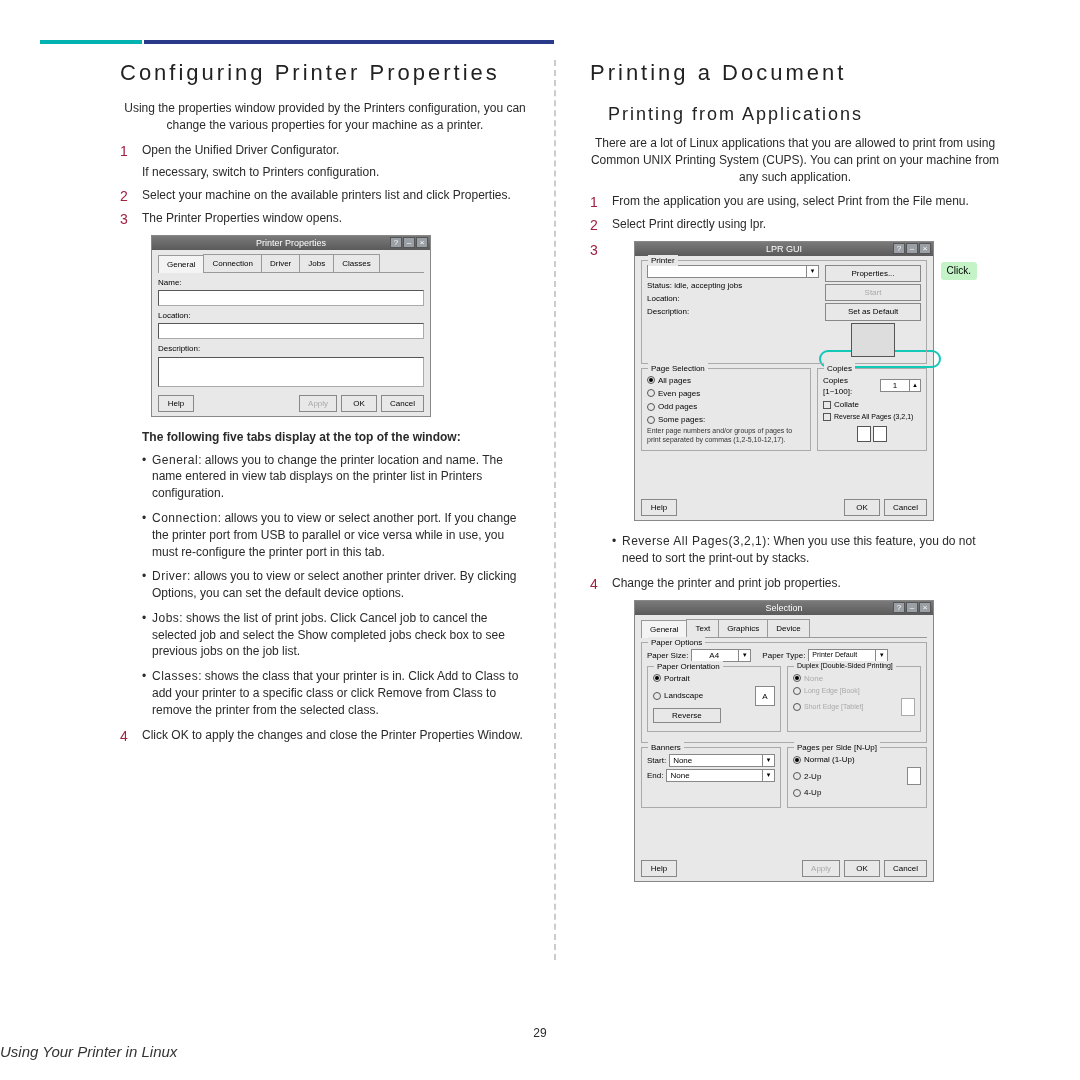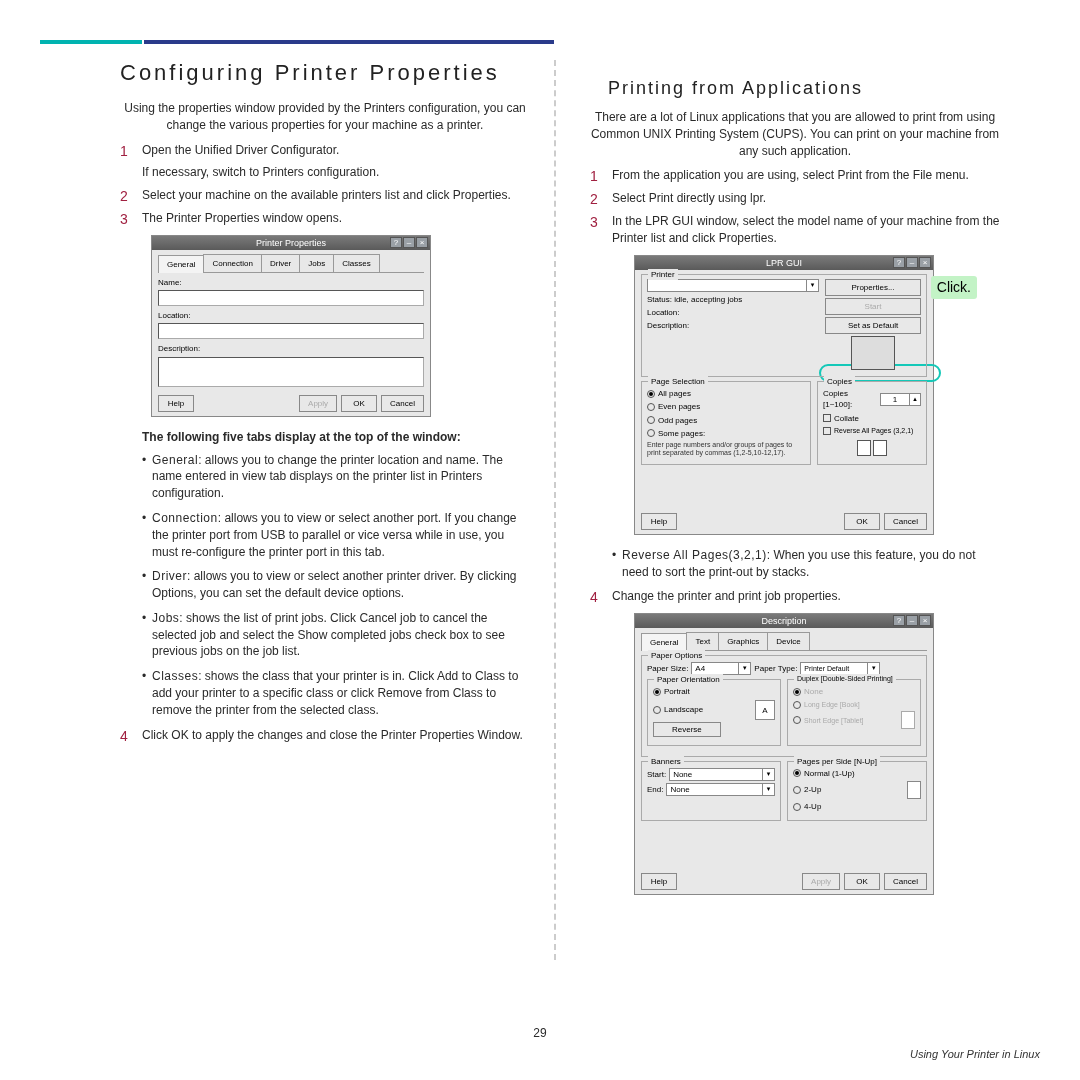--- a/index.html
+++ b/index.html
@@ -113,39 +113,39 @@
   .lpr-top { display: flex; gap: 6px; }
   .lpr-left { flex: 1; }
   .lpr-right { width: 96px; display: flex; flex-direction: column; gap: 2px; align-items: stretch; }
   .lpr-printer-art { width: 44px; height: 34px; border: 1px solid #555; margin: 0 auto; background: #ddd; }
   .callout-click {
     position: absolute;
     right: -44px;
     top: 20px;
     background: #c3f3c6;
     border-radius: 3px;
-    font-size: 14px;
+    font-size: 10px;
     padding: 2px 6px;
   }
   .circ {
     position: absolute;
     border: 2px solid #14c8b8;
     border-radius: 26px;
     width: 122px;
     height: 18px;
     right: -8px;
     top: 108px;
   }
   .spin { display: flex; border: 1px solid #888; background: #fff; }
   .spin .v { width: 28px; text-align: center; }
   .spin .sbtn { width: 11px; border-left: 1px solid #888; text-align: center; font-size: 7px; }
   .two-col { display: flex; gap: 6px; }
   .two-col > div { flex: 1; }
   .pg-num { position: absolute; bottom: 40px; left: 0; width: 1080px; text-align: center; font-size: 12px; }
-  .pg-foot { position: absolute; bottom: 20px; left: 0; width: 1040px; text-align: right; font-size: 11px; font-style: italic; color: #333; }
+  .pg-foot { position: absolute; bottom: 20px; left: 0; width: 1040px; text-align: left; font-size: 15px; font-style: italic; color: #333; }
   .orient-square { width:20px; height:20px; border:1px solid #888; background:#fff; font-size:8px; text-align:center; line-height:20px; margin-left:auto; }
 </style>
 </head>
 <body>
 
 <div class="rule-cyan"></div>
 <div class="rule-blue"></div>
 
 <div class="page">
   <div class="sep"></div>
@@ -204,27 +204,27 @@
           <li><span class="b">Driver</span><span>: allows you to view or select another printer driver. By clicking Options, you can set the default device options.</span></li>
           <li><span class="b">Jobs</span><span>: shows the list of print jobs. Click Cancel job to cancel the selected job and select the Show completed jobs check box to see previous jobs on the job list.</span></li>
           <li><span class="b">Classes</span><span>: shows the class that your printer is in. Click Add to Class to add your printer to a specific class or click Remove from Class to remove the printer from the selected class.</span></li>
         </ul>
       </li>
       <li><span>Click OK to apply the changes and close the Printer Properties Window.</span></li>
     </ol>
   </div>
 
   <div class="col col-r">
+    <h1>Printing a Document</h1>
     <h2>Printing from Applications</h2>
     <p class="intro">There are a lot of Linux applications that you are allowed to print from using Common UNIX Printing System (CUPS). You can print on your machine from any such application.</p>
     <ol class="steps">
       <li><span>From the application you are using, select Print from the File menu.</span></li>
       <li><span>Select Print directly using lpr.</span></li>
       <li>
-        <span>In the LPR GUI window, select the model name of your machine from the Printer list and click Properties.</span>
 
         
         <div class="screenshot" style="width:300px; margin-top:8px; position:relative; overflow:visible;">
           <div class="callout-click">Click.</div>
           <div class="circ"></div>
           <div class="titlebar">
             <span>LPR GUI</span>
             <div class="wbtns">
               <div class="wbtn">?</div>
               <div class="wbtn">–</div>
@@ -309,43 +309,43 @@
         <ul class="bullets" style="padding-left:0; margin-top:6px;">
           <li><span class="b">Reverse All Pages(3,2,1)</span><span>: When you use this feature, you do not need to sort the print-out by stacks.</span></li>
         </ul>
       </li>
       <li>
         <span>Change the printer and print job properties.</span>
 
         
         <div class="screenshot" style="width:300px; margin-top:8px;">
           <div class="titlebar">
-            <span>Description</span>
+            <span>Selection</span>
             <div class="wbtns">
               <div class="wbtn">?</div>
               <div class="wbtn">–</div>
               <div class="wbtn">×</div>
             </div>
           </div>
           <div class="dlgbody">
             <div class="tabs">
               <div class="tab active">General</div>
               <div class="tab">Text</div>
               <div class="tab">Graphics</div>
               <div class="tab">Device</div>
             </div>
             <div class="grp">
               <span class="legend">Paper Options</span>
               <div class="row">
                 <span>Paper Size:</span>
                 <div class="ddl" style="width:60px;">
-                    <span style="flex:1;padding-left:3px;">A4</span>
+                    <span style="flex:1;padding-left:17px;">A4</span>
                     <span class="arr">▾</span>
                   </div>
-                <span style="text-align:center;">Paper Type:</span>
+                <span style="margin-left:8px;text-align:center;">Paper Type:</span>
                 <div class="ddl" style="width:80px;">
                     <span style="flex:1;padding-left:3px;font-size:7px;">Printer Default</span>
                     <span class="arr">▾</span>
                   </div>
               </div>
               <div class="two-col" style="margin-top:4px;">
                 <div class="grp">
                   <span class="legend">Paper Orientation</span>
                   <div class="row">
                       <span class="radio sel"></span>

